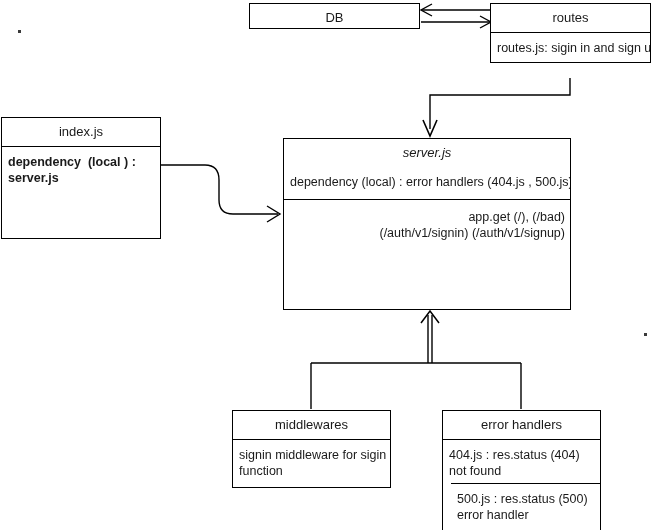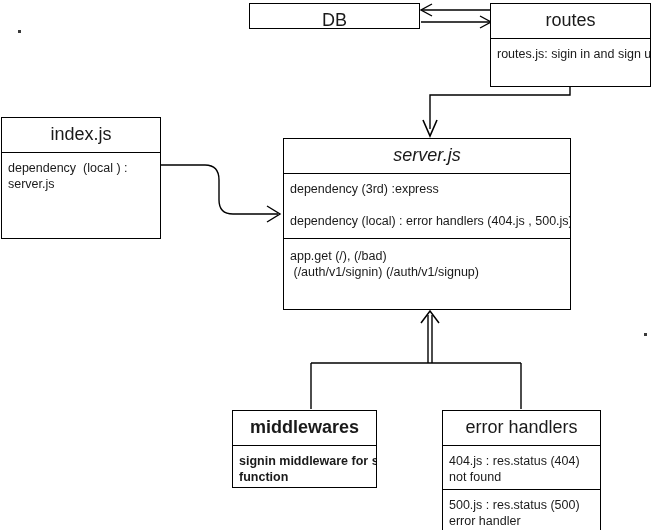--- a/index.html
+++ b/index.html
@@ -30,21 +30,21 @@
   .uml-box {
     position: absolute;
     box-sizing: border-box;
     border: 1.4px solid #000000;
     background: #ffffff;
     overflow: hidden;
   }
   .uml-title {
     box-sizing: border-box;
     text-align: center;
-    font-size: 18px;
+    font-size: 13px;
     line-height: 1.2;
     padding: 6px 4px 6px 4px;
     white-space: nowrap;
   }
   .uml-title.italic {
     font-style: italic;
   }
   .uml-sep {
     border-top: 1.4px solid #000000;
   }
@@ -97,49 +97,48 @@
       <line x1="428" y1="363" x2="428" y2="315" stroke="#000" stroke-width="1.4"></line>
       <line x1="432" y1="363" x2="432" y2="315" stroke="#000" stroke-width="1.4"></line>
       <polyline points="421,323 430,311 439,323" fill="none" stroke="#000" stroke-width="1.5"></polyline>
     </g>
   </svg>
 
   <div class="uml-box" style="left:249px; top:3px; width:171px; height:26px;">
     <div class="uml-title">DB</div>
   </div>
 
-  <div class="uml-box" style="left:490px; top:3px; width:161px; height:84px;">
+  <div class="uml-box" style="left:490px; top:3px; width:161px; height:60px;">
     <div class="uml-title">routes</div>
     <div class="uml-row uml-sep" style="height:48px;">routes.js: sigin in and sign up</div>
   </div>
 
   <div class="uml-box" style="left:1px; top:117px; width:160px; height:122px;">
     <div class="uml-title">index.js</div>
-    <div class="uml-row uml-sep" style="height:47px;">dependency  (local ) :
+    <div class="uml-row uml-sep" style="height:47px;font-weight:bold;">dependency  (local ) :
 server.js</div>
   </div>
 
   <div class="uml-box" style="left:283px; top:138px; width:288px; height:172px;">
     <div class="uml-title italic">server.js</div>
-    <div class="uml-row uml-sep" style="height:33px;">dependency (3rd) :express</div>
     <div class="uml-row" style="height:32px;">dependency (local) : error handlers (404.js , 500.js),</div>
-    <div class="uml-row uml-sep" style="height:48px; padding-top:9px;">app.get (/), (/bad)
+    <div class="uml-row uml-sep" style="height:48px; padding-top:9px;text-align:right;">app.get (/), (/bad)
  (/auth/v1/signin) (/auth/v1/signup)</div>
   </div>
 
-  <div class="uml-box" style="left:232px; top:410px; width:145px; height:78px;font-weight:bold;">
+  <div class="uml-box" style="left:232px; top:410px; width:159px; height:78px;">
     <div class="uml-title">middlewares</div>
     <div class="uml-row uml-sep" style="height:50px;">signin middleware for sigin
 function</div>
   </div>
 
   <div class="uml-box" style="left:442px; top:410px; width:159px; height:148px;">
     <div class="uml-title">error handlers</div>
     <div class="uml-row uml-sep" style="height:44px;">404.js : res.status (404)
 not found</div>
-    <div class="uml-row uml-sep" style="height:46px;">500.js : res.status (500)
+    <div class="uml-row uml-sep" style="height:46px;margin-left:8px;">500.js : res.status (500)
 error handler</div>
   </div>
 
   <div class="speck" style="left:18px; top:30px;"></div>
   <div class="speck" style="left:644px; top:333px;"></div>
 
 </div>
 
 </body></html>

